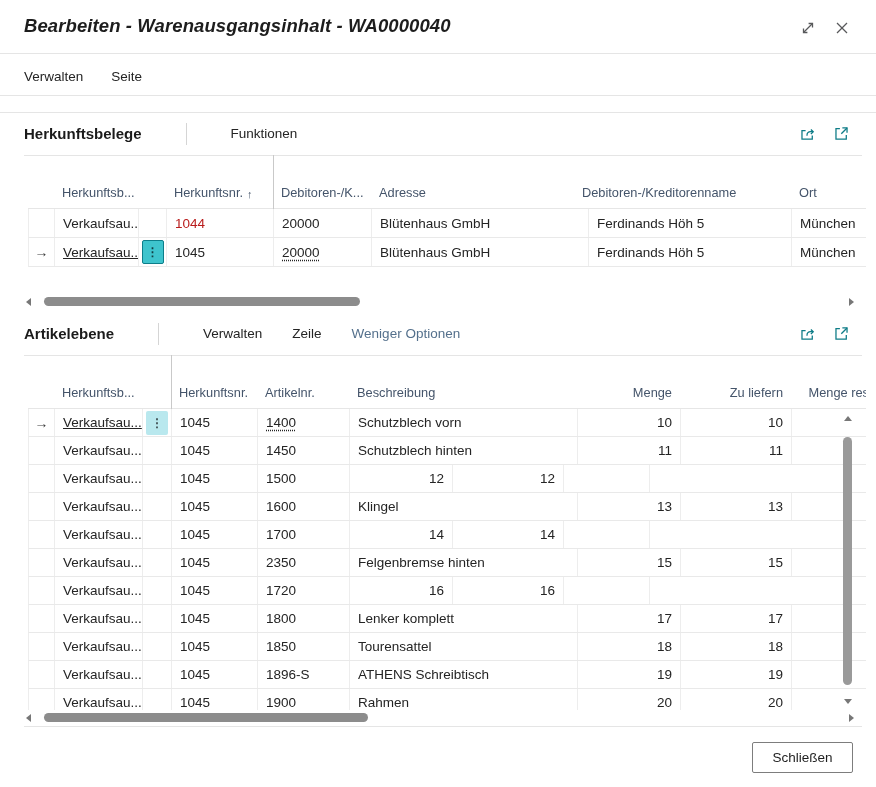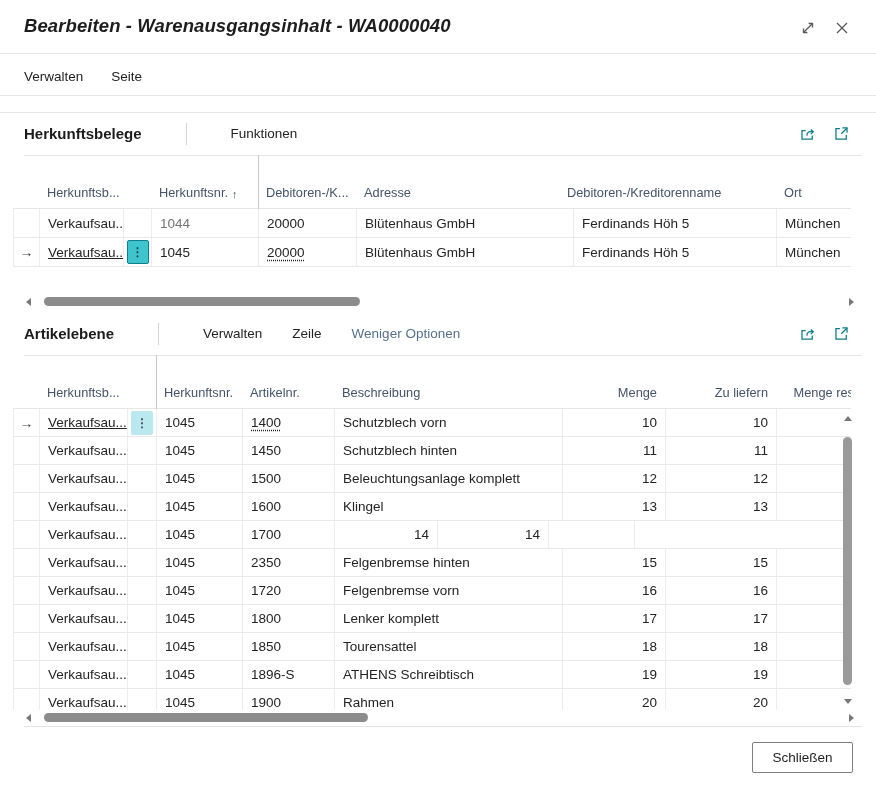--- a/index.html
+++ b/index.html
@@ -22,21 +22,21 @@
 
   
   .section-head { position:absolute; left:24px; right:26px; height:43px; display:flex; align-items:center;gap:20px; }
   .section-title { font-size:15px; font-weight:600; color:#1b1b1b; white-space:nowrap; }
   .vsep { width:1px; height:22px; background:#d5d5d5; margin:0 24px; }
   .section-menu { display:flex; gap:30px; align-items:center; }
   .section-icons { margin-left:auto; display:flex; gap:17px; align-items:center; }
   .section-icons svg { display:block; cursor:pointer; }
 
   
-  .grid { position:absolute; left:13px; width:838px; overflow:hidden; }
+  .grid { position:absolute; left:28px; width:838px; overflow:hidden; }
   .grid-head { display:flex; align-items:flex-end; height:54px; position:relative; border-bottom:1px solid #e6e6e6; }
   .hcell { flex:none; padding:0 8px 8px 8px; font-size:12.8px; color:#44546A; white-space:nowrap; overflow:hidden; display:flex; align-items:flex-end; }
   .sort { font-size:11px; margin-left:4px; }
   .grid-body { position:relative; }
   .grid-row { display:flex; height:29px; border-bottom:1px solid #e9e9e9; border-left:1px solid #ededed; background:#fff; }
   .t2 .grid-row { height:28px; }
   .cell { flex:none; padding:0 8px; font-size:13.5px; color:#242424; white-space:nowrap; overflow:hidden; border-right:1px solid #ededed; display:flex; align-items:center; }
   .cell.sel, .hcell.sel { justify-content:center; padding:0; }
   .sel { width:26px; }
   .dots { width:28px; padding:0; justify-content:center; }
@@ -46,21 +46,21 @@
   .t1 .grid-head, .t1 .grid-row { width:883px; }
   .t1 .c-type{width:84px} .t1 .c-no{width:107px} .t1 .c-cust_no{width:98px}
   .t1 .c-name{width:217px} .t1 .c-address{width:203px} .t1 .c-city{width:120px}
 
   .t2 .grid-head, .t2 .grid-row { width:849px; }
   .t2 .c-type{width:88px} .t2 .c-no{width:86px} .t2 .c-item_no{width:92px}
   .t2 .c-description{width:228px} .t2 .c-qty{width:103px} .t2 .c-to_ship{width:111px} .t2 .c-qty_reserved{width:86px}
   .c-qty, .c-to_ship, .c-qty_reserved { justify-content:flex-end; text-align:right; }
   .hcell.c-qty, .hcell.c-to_ship, .hcell.c-qty_reserved { justify-content:flex-end; }
 
-  .cell.link { color:#737373; }
+  .cell.link { color:#b91c1c; }
   .cell.focus-underline { text-decoration:underline; }
   .cell.dotted { text-decoration:underline dotted; text-underline-offset:3px; }
   .row-marker { font-size:14px; color:#3c3c3c; }
   .dots-btn { width:22px; height:24px; display:flex; align-items:center; justify-content:center; border-radius:2px; font-size:12px; font-weight:bold; cursor:pointer; }
   .t1 .dots-btn { background:#3EC4CD; border:1px solid #0d7e8a; color:#123d42; }
   .t2 .dots-btn { background:#B9E8EE; color:#3c4a4d; }
 
   
   .hscroll { position:absolute; left:24px; width:838px; height:12px; }
   .hthumb { position:absolute; top:1px; height:9px; background:#8c8c8c; border-radius:5px; cursor:pointer; }
@@ -242,21 +242,20 @@
           <div class="cell c-qty">11</div>
           <div class="cell c-to_ship">11</div>
           <div class="cell c-qty_reserved"></div>
         </div>
         <div class="grid-row">
           <div class="cell sel"></div>
           <div class="cell c-type">Verkaufsau...</div>
           <div class="cell dots"></div>
           <div class="cell c-no">1045</div>
           <div class="cell c-item_no">1500</div>
-          <div class="cell c-description">Beleuchtungsanlage komplett</div>
           <div class="cell c-qty">12</div>
           <div class="cell c-to_ship">12</div>
           <div class="cell c-qty_reserved"></div>
         </div>
         <div class="grid-row">
           <div class="cell sel"></div>
           <div class="cell c-type">Verkaufsau...</div>
           <div class="cell dots"></div>
           <div class="cell c-no">1045</div>
           <div class="cell c-item_no">1600</div>
@@ -285,21 +284,20 @@
           <div class="cell c-qty">15</div>
           <div class="cell c-to_ship">15</div>
           <div class="cell c-qty_reserved"></div>
         </div>
         <div class="grid-row">
           <div class="cell sel"></div>
           <div class="cell c-type">Verkaufsau...</div>
           <div class="cell dots"></div>
           <div class="cell c-no">1045</div>
           <div class="cell c-item_no">1720</div>
-          <div class="cell c-description">Felgenbremse vorn</div>
           <div class="cell c-qty">16</div>
           <div class="cell c-to_ship">16</div>
           <div class="cell c-qty_reserved"></div>
         </div>
         <div class="grid-row">
           <div class="cell sel"></div>
           <div class="cell c-type">Verkaufsau...</div>
           <div class="cell dots"></div>
           <div class="cell c-no">1045</div>
           <div class="cell c-item_no">1800</div>

